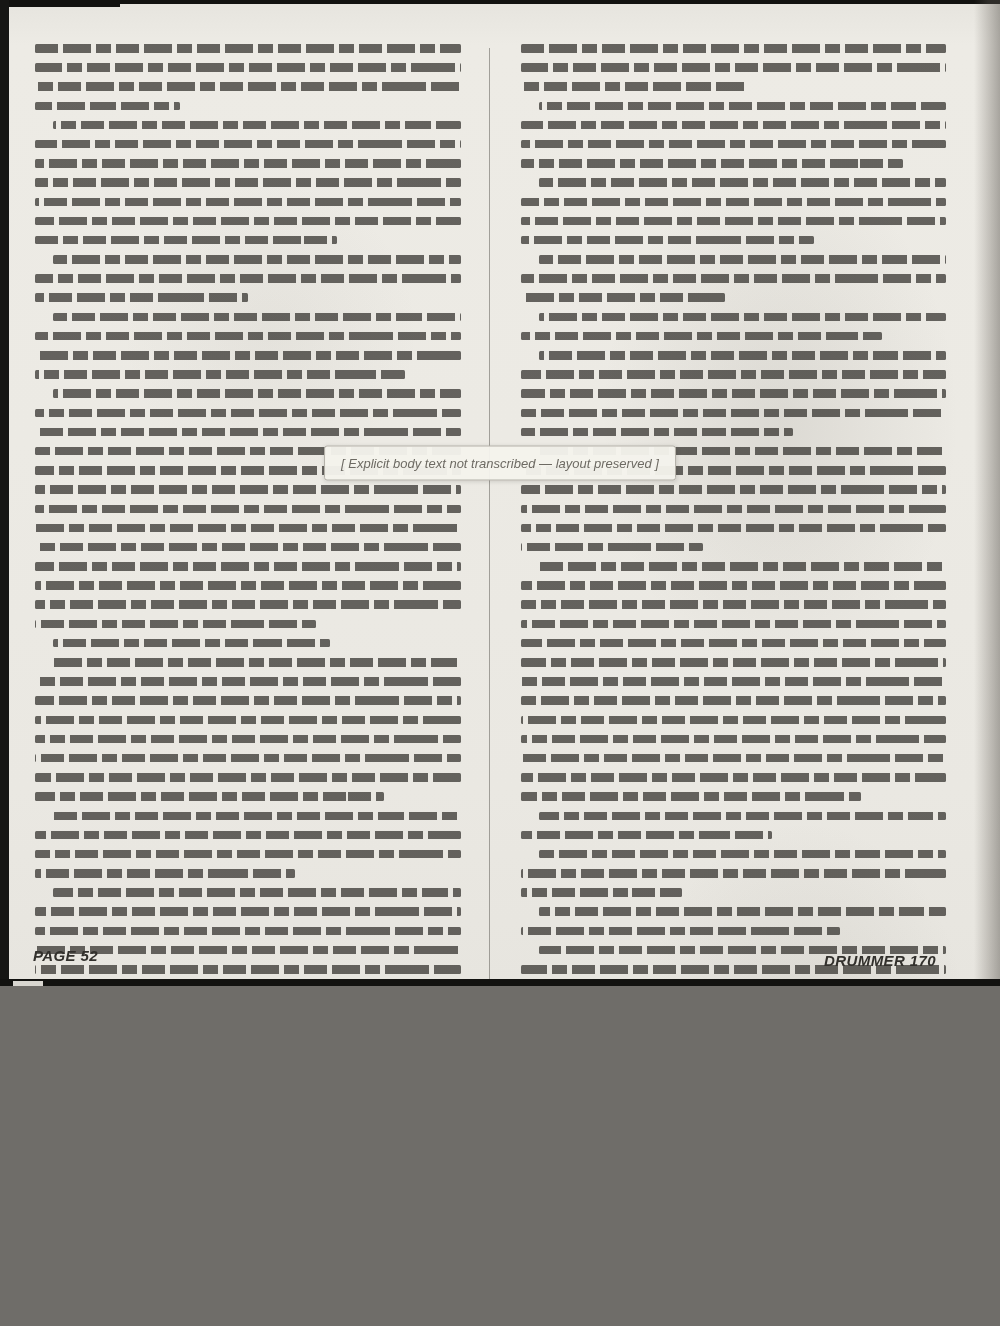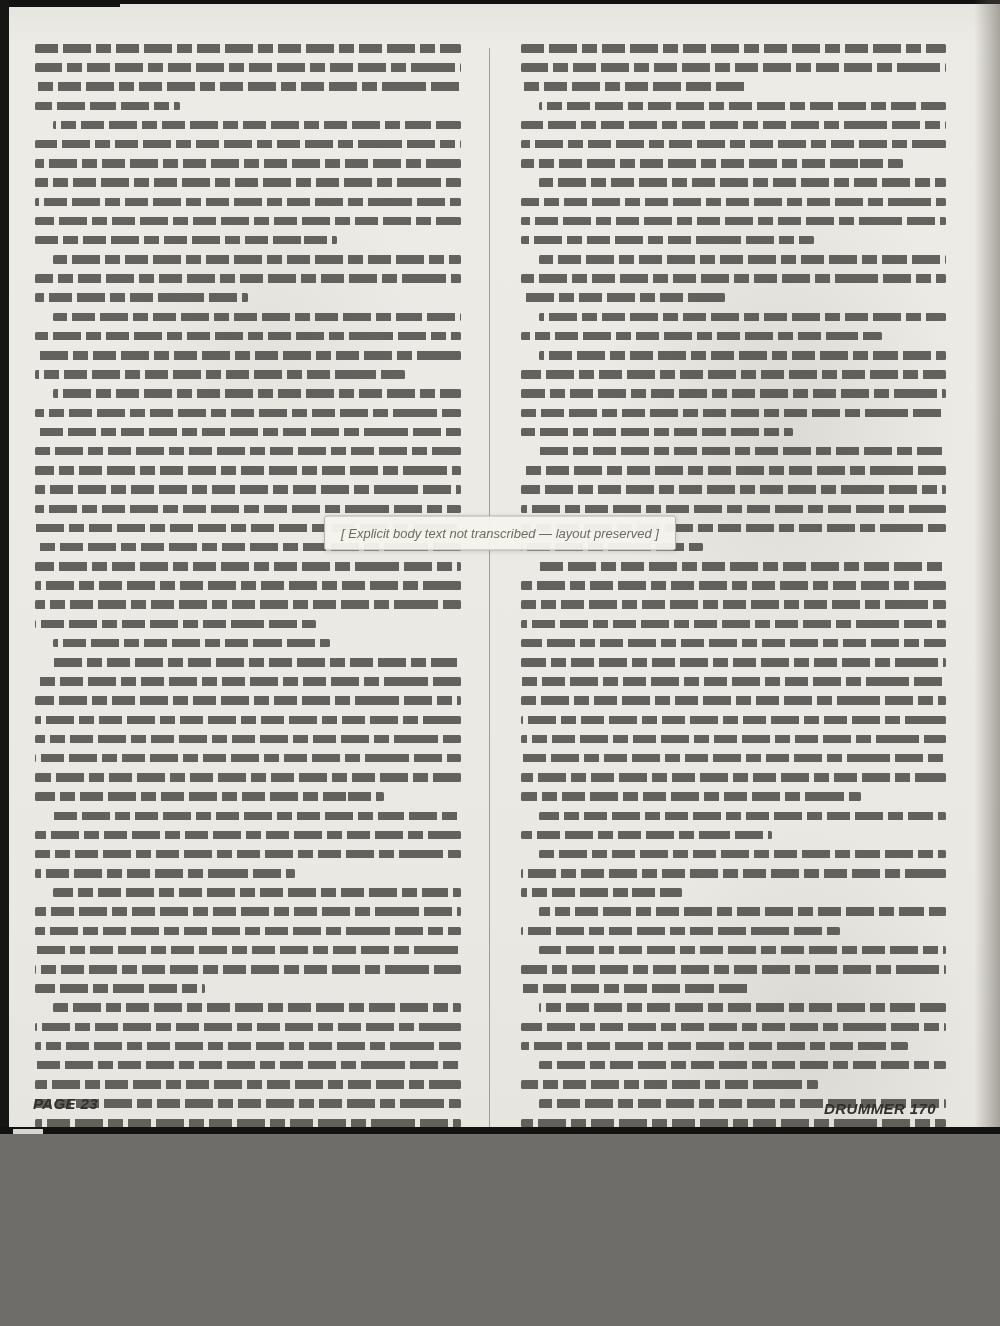--- a/index.html
+++ b/index.html
@@ -6,21 +6,21 @@
   body {
     width: 1000px; height: 1326px;
     font-family: "Liberation Sans", sans-serif;
     background: #6f6d69;
     overflow: hidden;
   }
 
   
   .scan {
     position: relative;
-    width: 1000px; height: 1134px;
+    width: 1000px; height: 986px;
     overflow: hidden;
     background:
       linear-gradient(180deg, #e6e4de 0px, #edebe5 45px, #eceae4 45%, #eae8e2 80%, #e7e5df 100%);
   }
 
   
   .edge-top    { position: absolute; left: 0; top: 0; width: 100%; height: 4px; background: #121210; }
   .edge-top-thick { position: absolute; left: 0; top: 0; width: 120px; height: 7px; background: #121210; }
   .edge-left   { position: absolute; left: 0; top: 0; width: 9px; height: 100%; background: #161614; }
   .edge-bottom { position: absolute; left: 0; bottom: 0; width: 100%; height: 7px; background: #121210; }
@@ -296,20 +296,20 @@
           <div class="line" style="width: 86%; background-position: -48px 0px;"></div>
         </div>
         <div class="para">
           <div class="line" style="margin-left: 18px; background-position: -72px 0px;"></div>
         </div>
       </div>
   </div>
 
   <div class="notice">[ Explicit body text not transcribed — layout preserved ]</div>
 
-  <div class="footer-left">PAGE 23</div>
+  <div class="footer-left">PAGE 52</div>
 
   <div class="footer-right">DRUMMER 170</div>
 
   <div class="edge-bottom"></div>
   <div class="edge-bottom-notch"></div>
 
 </div>
 
 </body></html>

